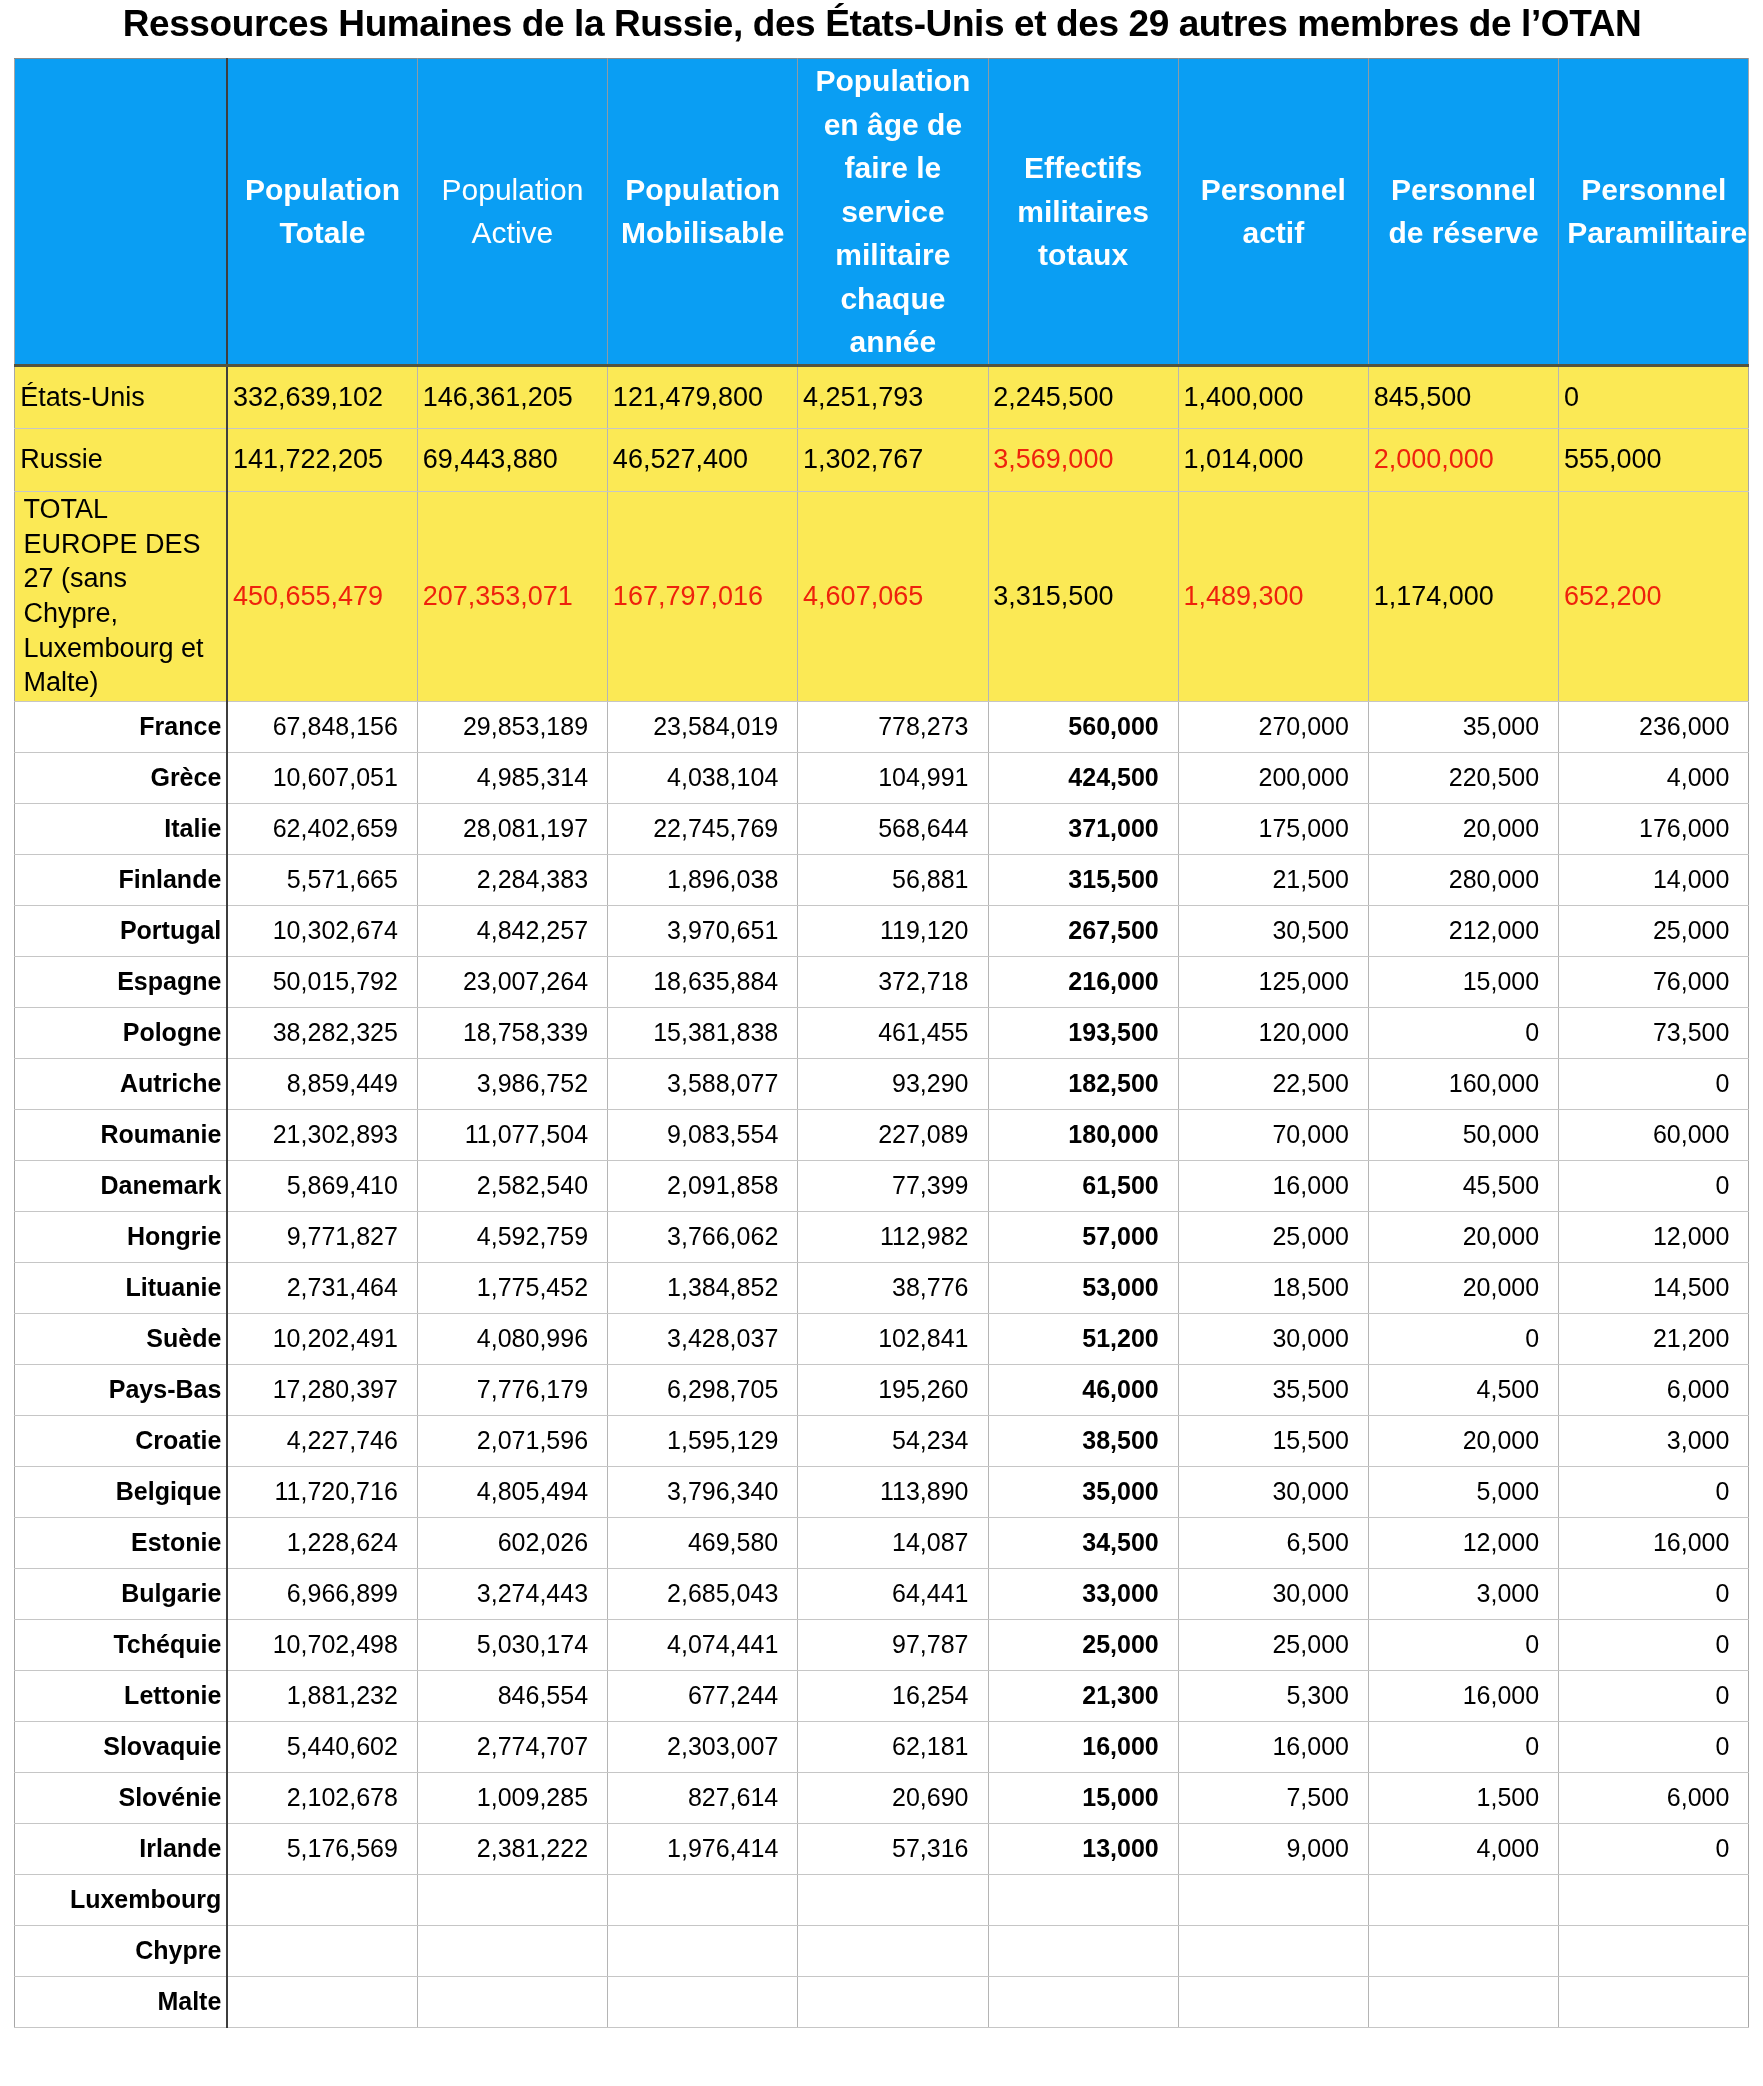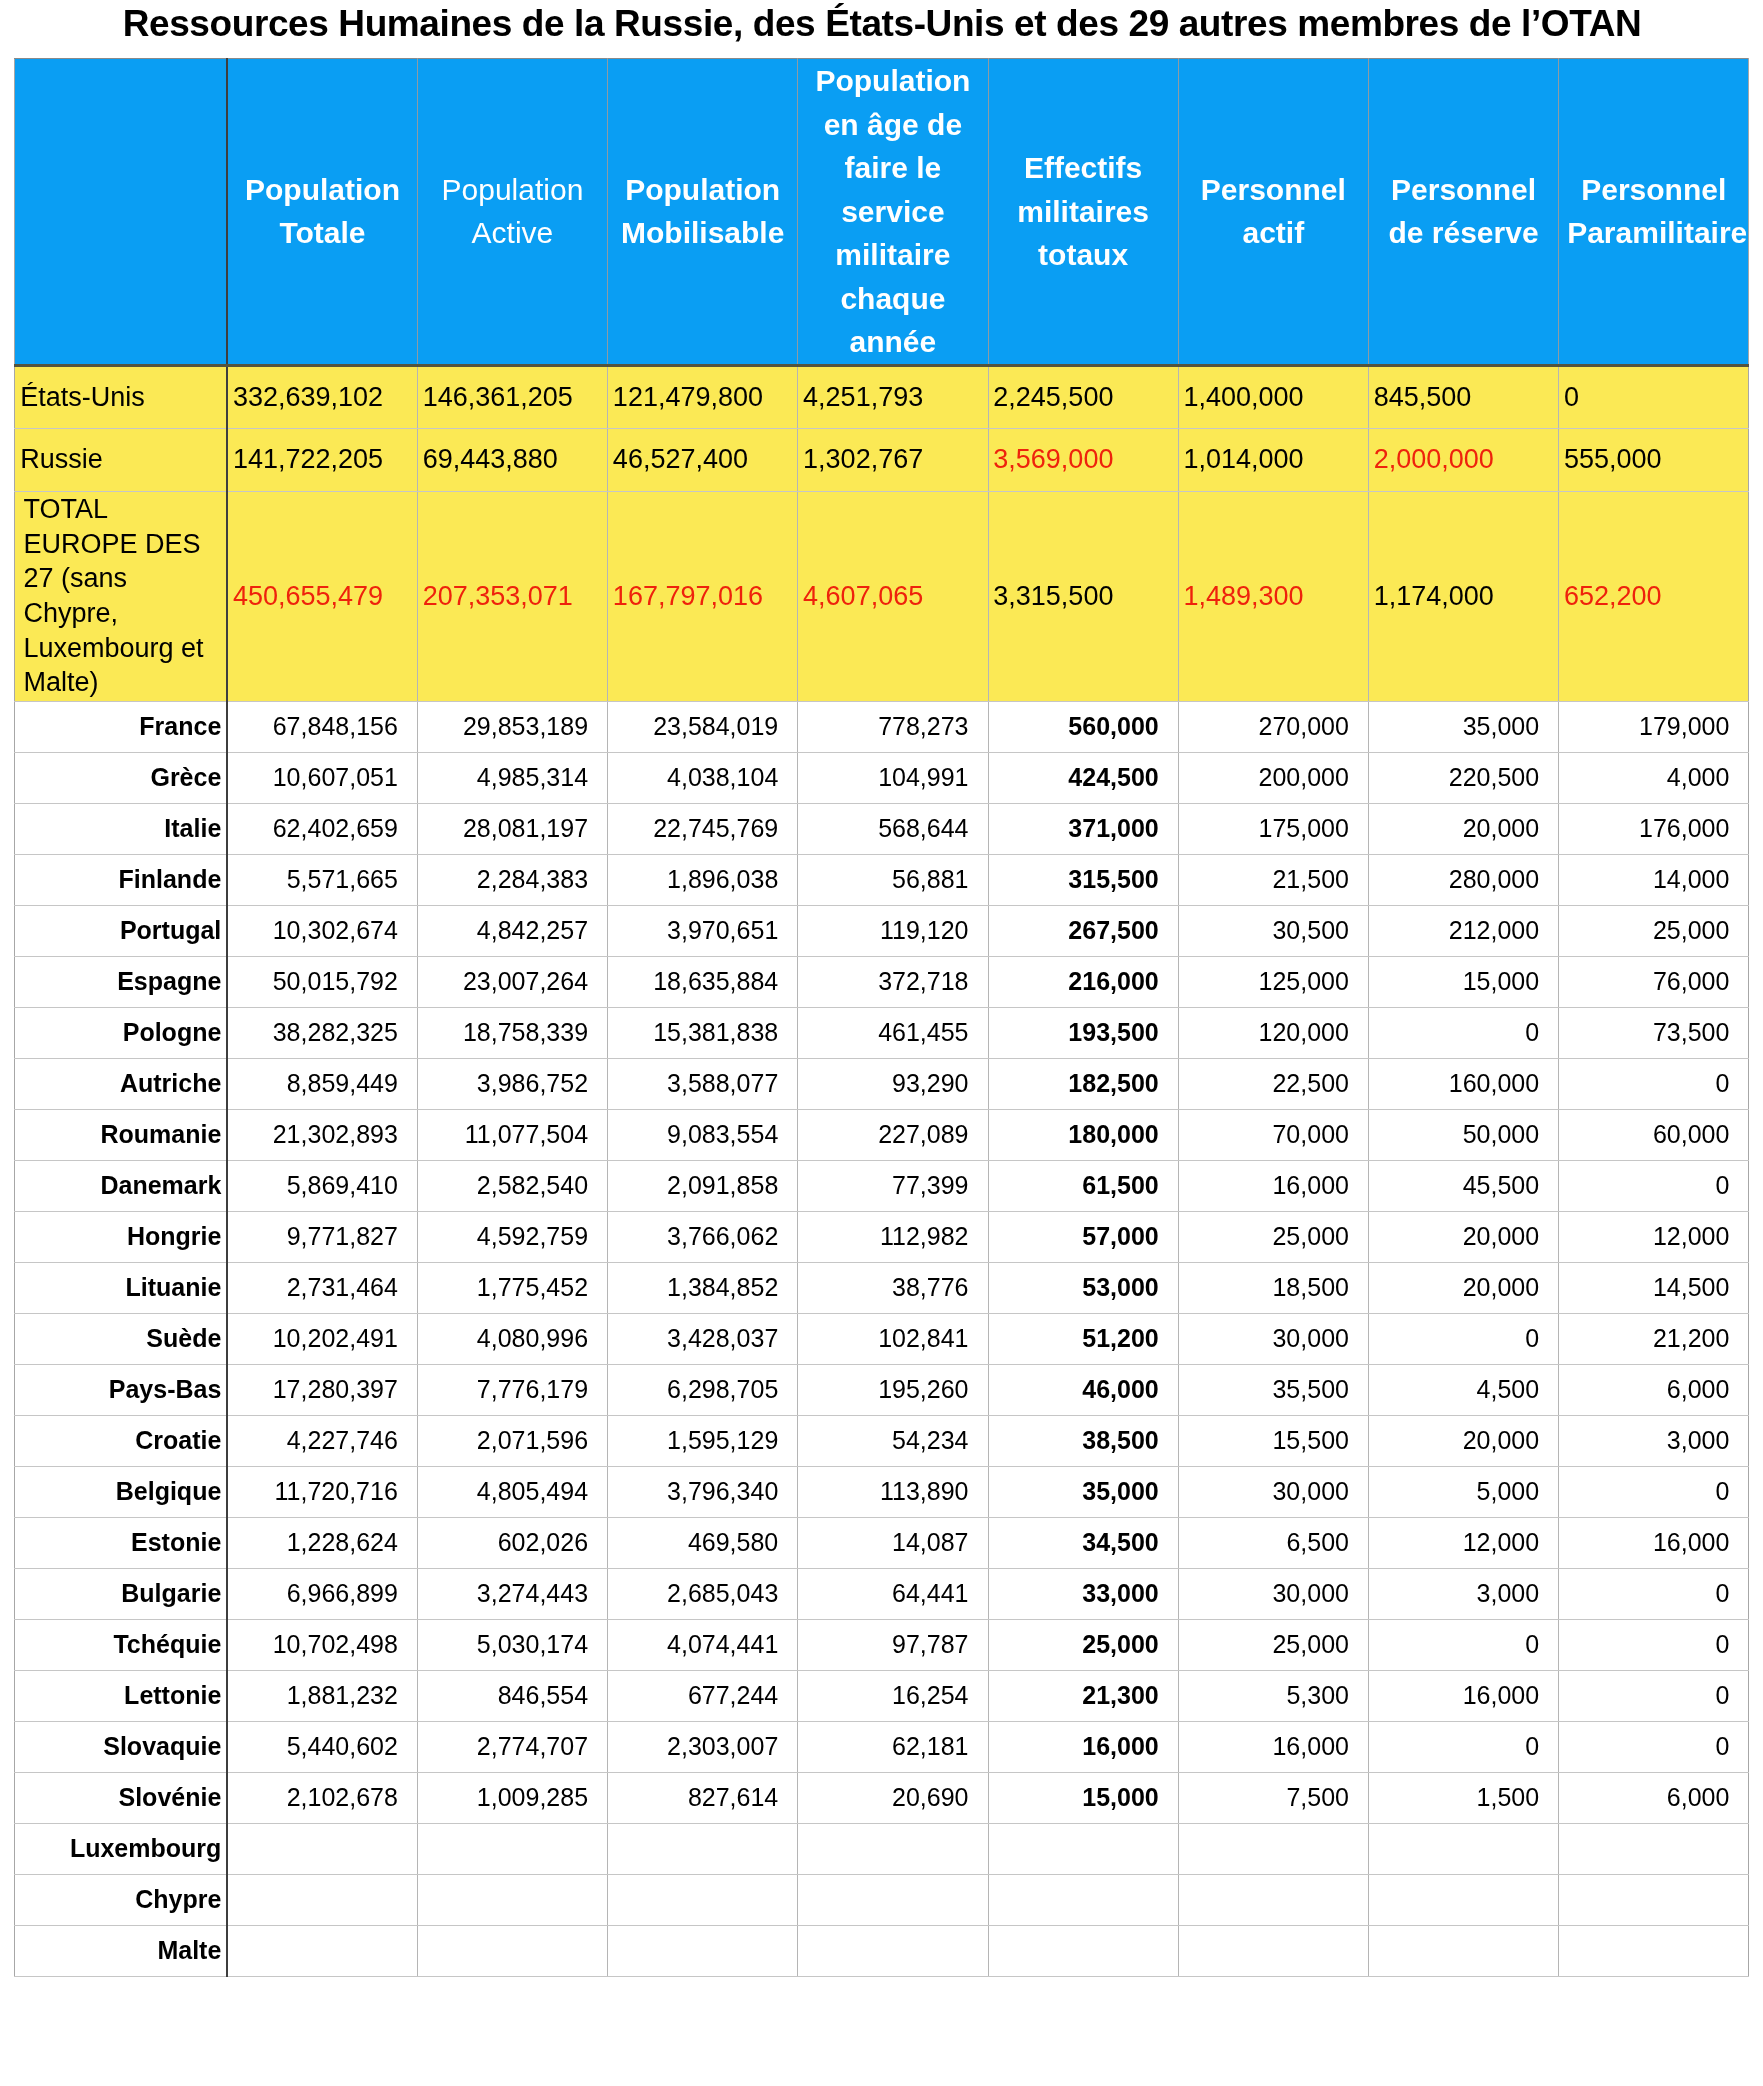--- a/index.html
+++ b/index.html
@@ -130,21 +130,21 @@
       </tr>
       <tr class="country">
         <td class="name">France</td>
         <td class="c0">67,848,156</td>
         <td class="c1">29,853,189</td>
         <td class="c2">23,584,019</td>
         <td class="c3">778,273</td>
         <td class="c4">560,000</td>
         <td class="c5">270,000</td>
         <td class="c6">35,000</td>
-        <td class="c7">179,000</td>
+        <td class="c7">236,000</td>
       </tr>
       <tr class="country">
         <td class="name">Grèce</td>
         <td class="c0">10,607,051</td>
         <td class="c1">4,985,314</td>
         <td class="c2">4,038,104</td>
         <td class="c3">104,991</td>
         <td class="c4">424,500</td>
         <td class="c5">200,000</td>
         <td class="c6">220,500</td>
@@ -364,20 +364,31 @@
         <td class="c0">2,102,678</td>
         <td class="c1">1,009,285</td>
         <td class="c2">827,614</td>
         <td class="c3">20,690</td>
         <td class="c4">15,000</td>
         <td class="c5">7,500</td>
         <td class="c6">1,500</td>
         <td class="c7">6,000</td>
       </tr>
       <tr class="country">
+        <td class="name">Irlande</td>
+        <td class="c0">5,176,569</td>
+        <td class="c1">2,381,222</td>
+        <td class="c2">1,976,414</td>
+        <td class="c3">57,316</td>
+        <td class="c4">13,000</td>
+        <td class="c5">9,000</td>
+        <td class="c6">4,000</td>
+        <td class="c7">0</td>
+      </tr>
+      <tr class="country">
         <td class="name">Luxembourg</td>
         <td class="c0"></td>
         <td class="c1"></td>
         <td class="c2"></td>
         <td class="c3"></td>
         <td class="c4"></td>
         <td class="c5"></td>
         <td class="c6"></td>
         <td class="c7"></td>
       </tr>

